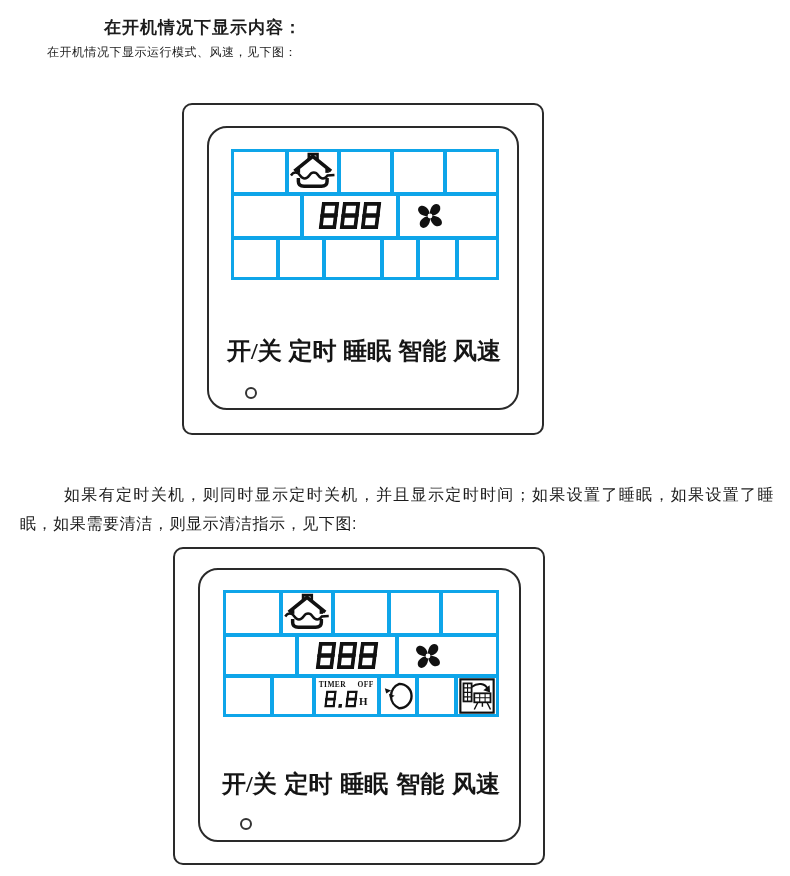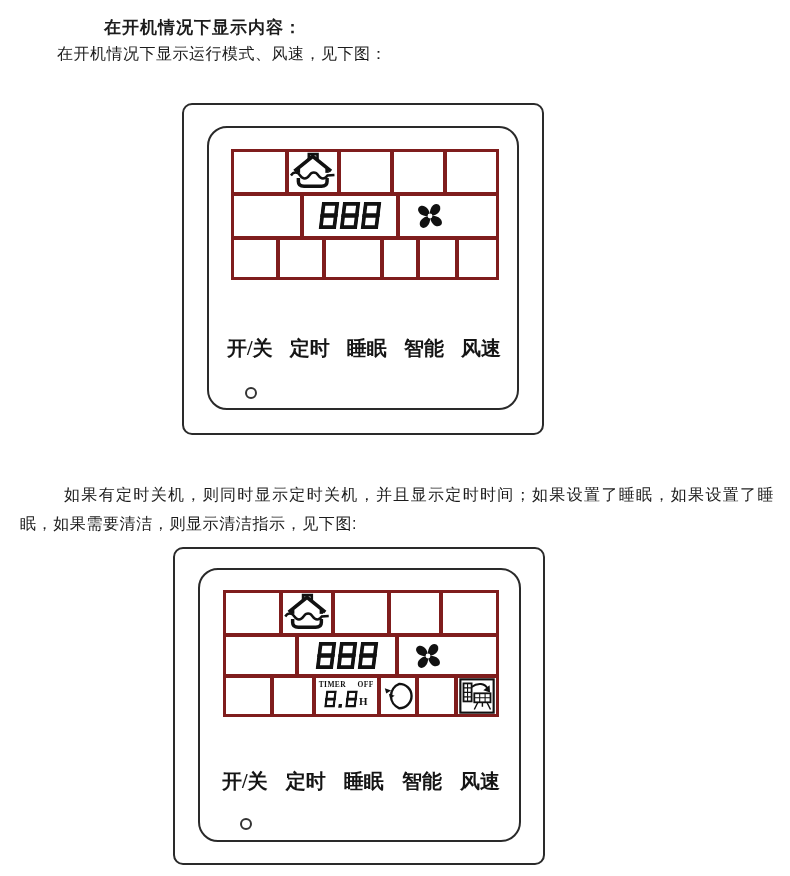--- a/index.html
+++ b/index.html
@@ -2,33 +2,33 @@
 <html><head>
 <meta charset="utf-8">
 <style>
   html,body{margin:0;padding:0;}
   body{
     width:790px;height:876px;position:relative;background:#ffffff;
     font-family:"Liberation Sans","DejaVu Sans",sans-serif;color:#1c1c1c;
     overflow:hidden;
   }
   .heading{position:absolute;left:104px;top:16px;font-size:17px;font-weight:bold;letter-spacing:1px;}
-  .introline{position:absolute;left:57px;top:44px;font-size:16px;letter-spacing:0.5px;}
+  .introline{position:absolute;left:47px;top:44px;font-size:12px;letter-spacing:0.5px;}
   .bodytext{position:absolute;left:20px;top:464px;width:754px;font-size:16px;line-height:29px;
     text-indent:44px;letter-spacing:0.6px;text-align:justify;}
 
   .panel{position:absolute;background:#fff;border:2px solid #2a2a2a;border-radius:10px;}
   .inner{position:absolute;border:2px solid #2a2a2a;border-radius:20px;background:#fff;}
 
-  .lcd{position:absolute;background:#7f1d1d;display:flex;flex-direction:column;gap:4px;padding:3px;box-sizing:border-box;justify-content:flex-end;}
+  .lcd{position:absolute;background:#0ea5e9;display:flex;flex-direction:column;gap:4px;padding:3px;box-sizing:border-box;justify-content:flex-end;}
   .lcd-row{display:flex;gap:4px;}
   .cell{background:#fff;display:flex;align-items:center;justify-content:center;min-width:0;position:relative;}
 
   .btns{position:absolute;display:flex;justify-content:space-between;
-    font-family:"Liberation Serif","DejaVu Serif",serif;font-size:20px;font-weight:600;color:#151515;white-space:nowrap;}
+    font-family:"Liberation Serif","DejaVu Serif",serif;font-size:24px;font-weight:600;color:#151515;white-space:nowrap;}
   .led{position:absolute;width:8px;height:8px;border:2px solid #333;border-radius:50%;background:#fff;}
 
   .seg{display:inline-flex;align-items:flex-end;gap:3px;transform:skewX(-7deg);}
   .timer-cell{flex-direction:column;justify-content:flex-start;padding:2px 3px;box-sizing:border-box;}
   .timer-labels{width:100%;display:flex;justify-content:space-between;
     font-family:"Liberation Serif","DejaVu Serif",serif;font-weight:bold;font-size:7.5px;letter-spacing:0.4px;color:#111;line-height:9px;}
   .timer-value{display:flex;align-items:flex-end;gap:2px;margin-top:1px;}
   .timer-unit{font-family:"Liberation Serif","DejaVu Serif",serif;font-size:11px;font-weight:bold;color:#111;line-height:11px;transform:translateY(-1px);}
   svg{display:block;}
 </style>

